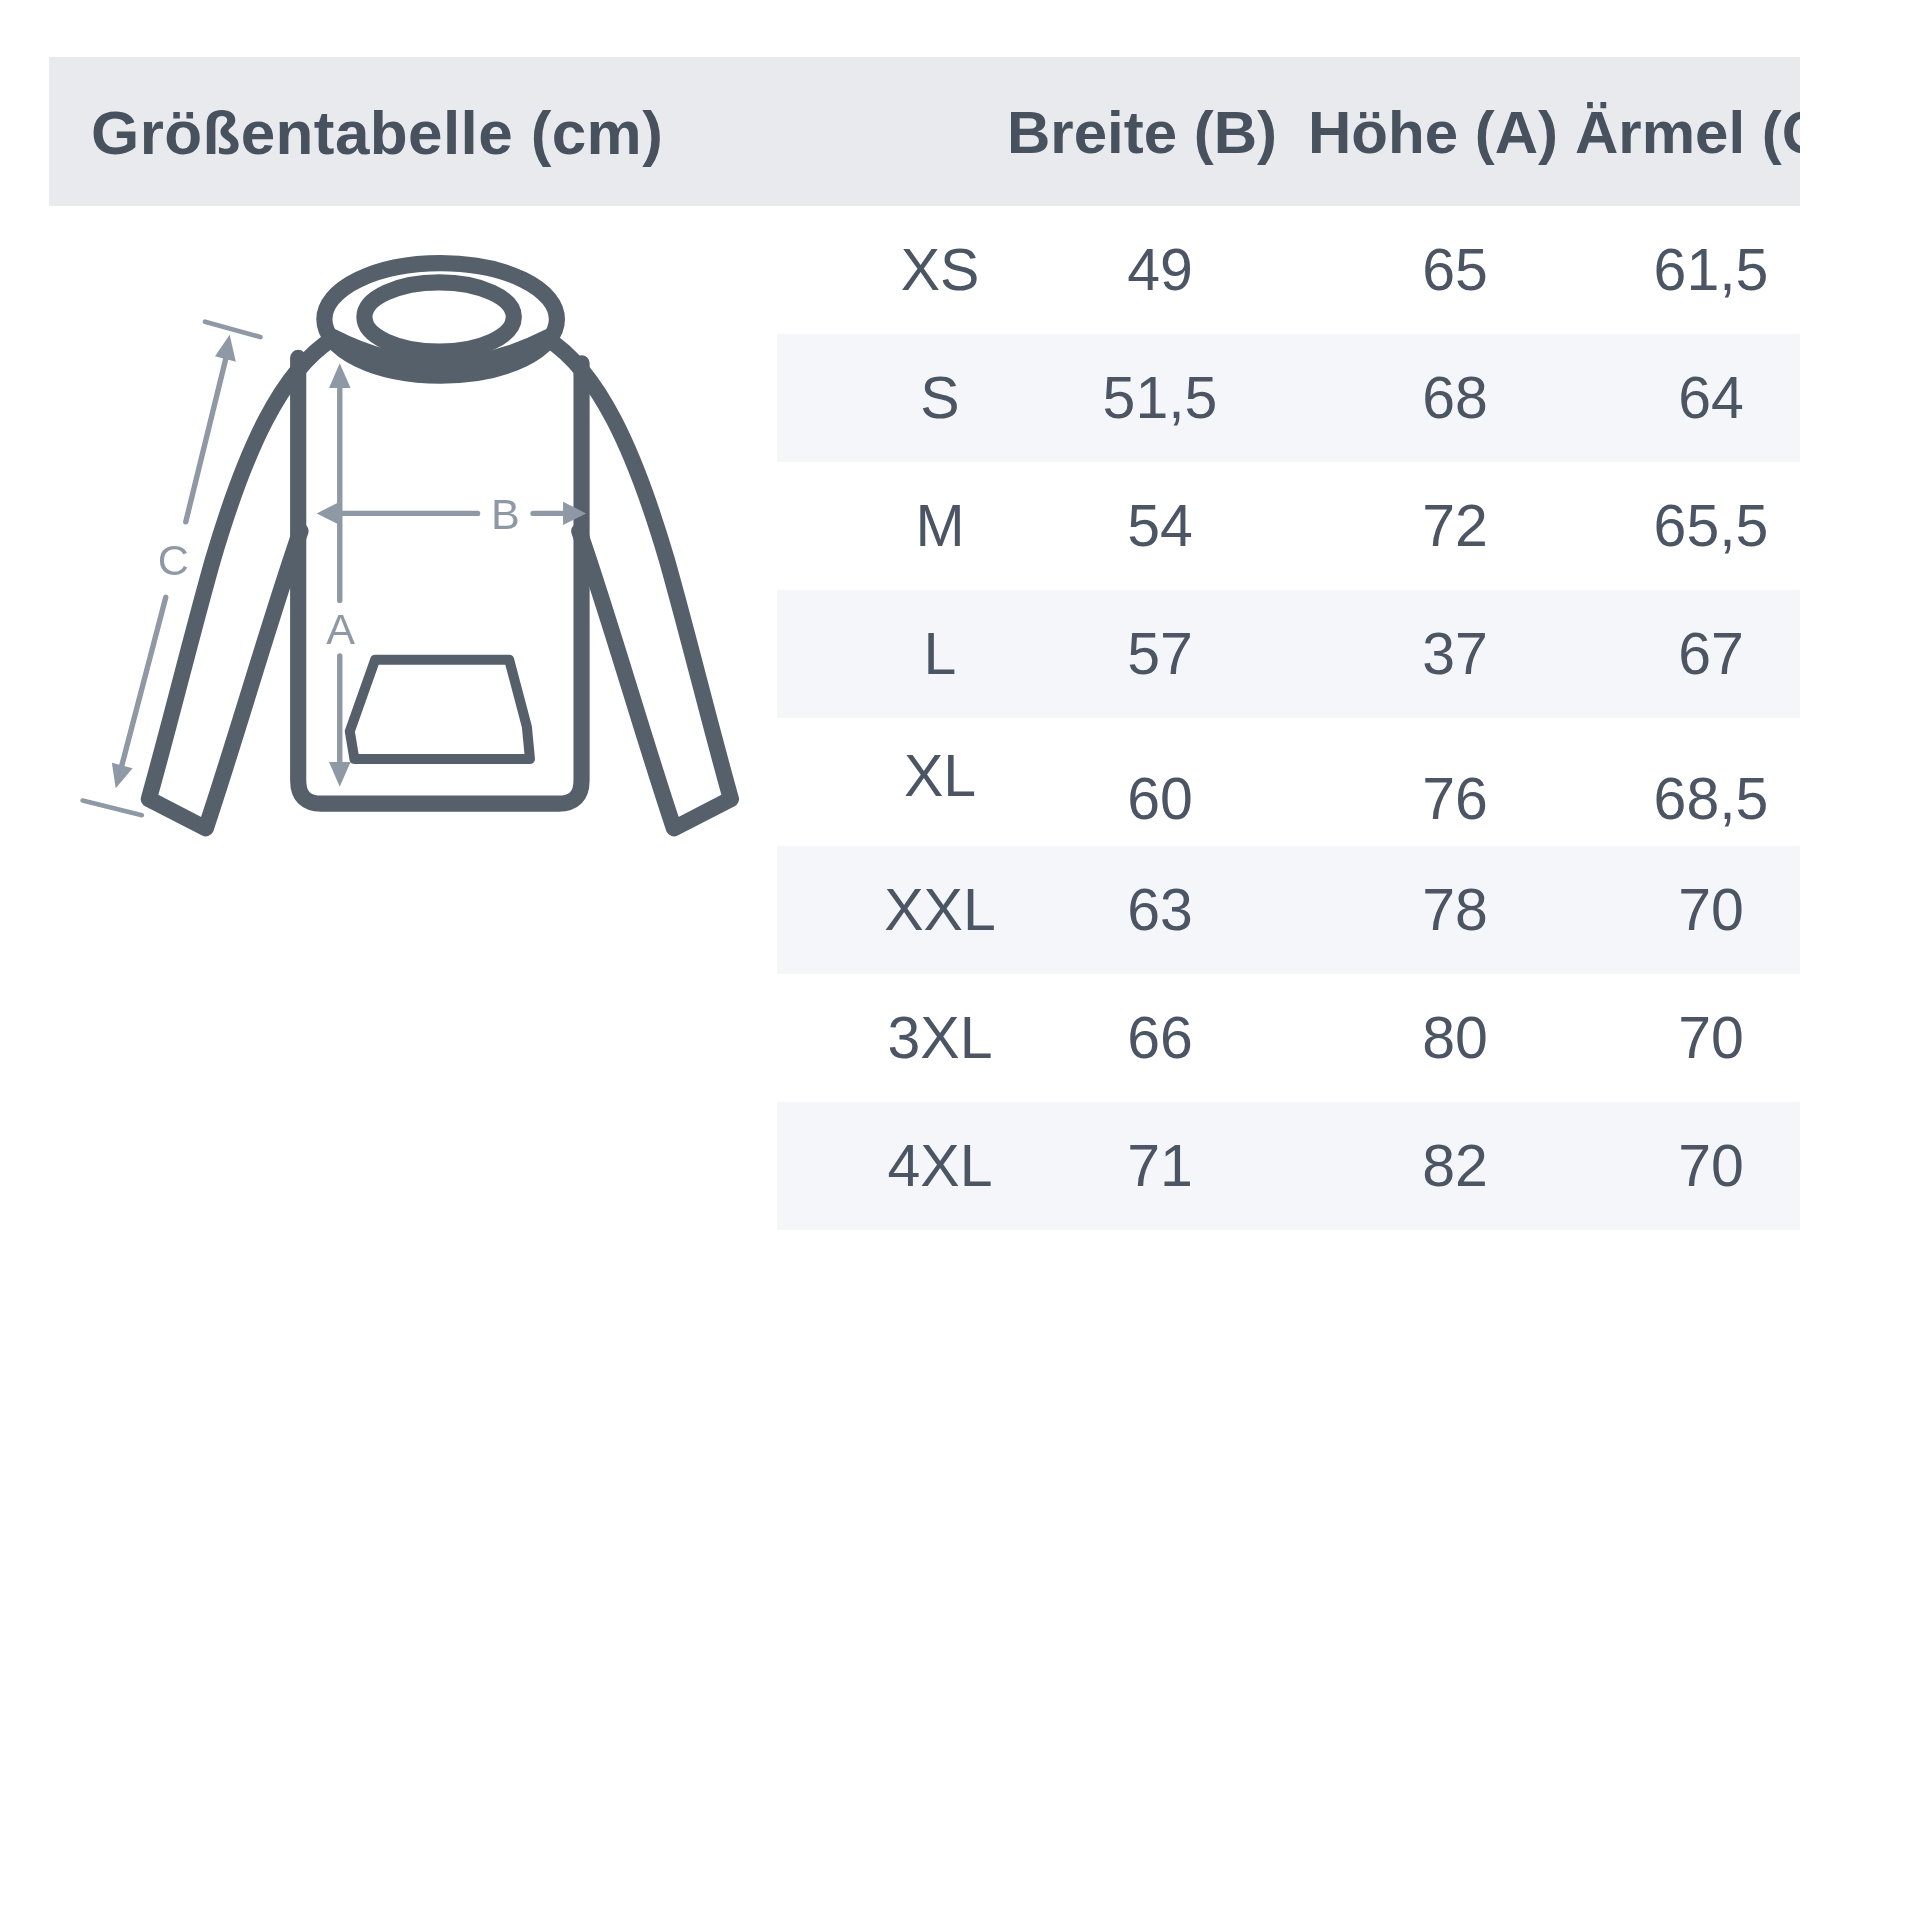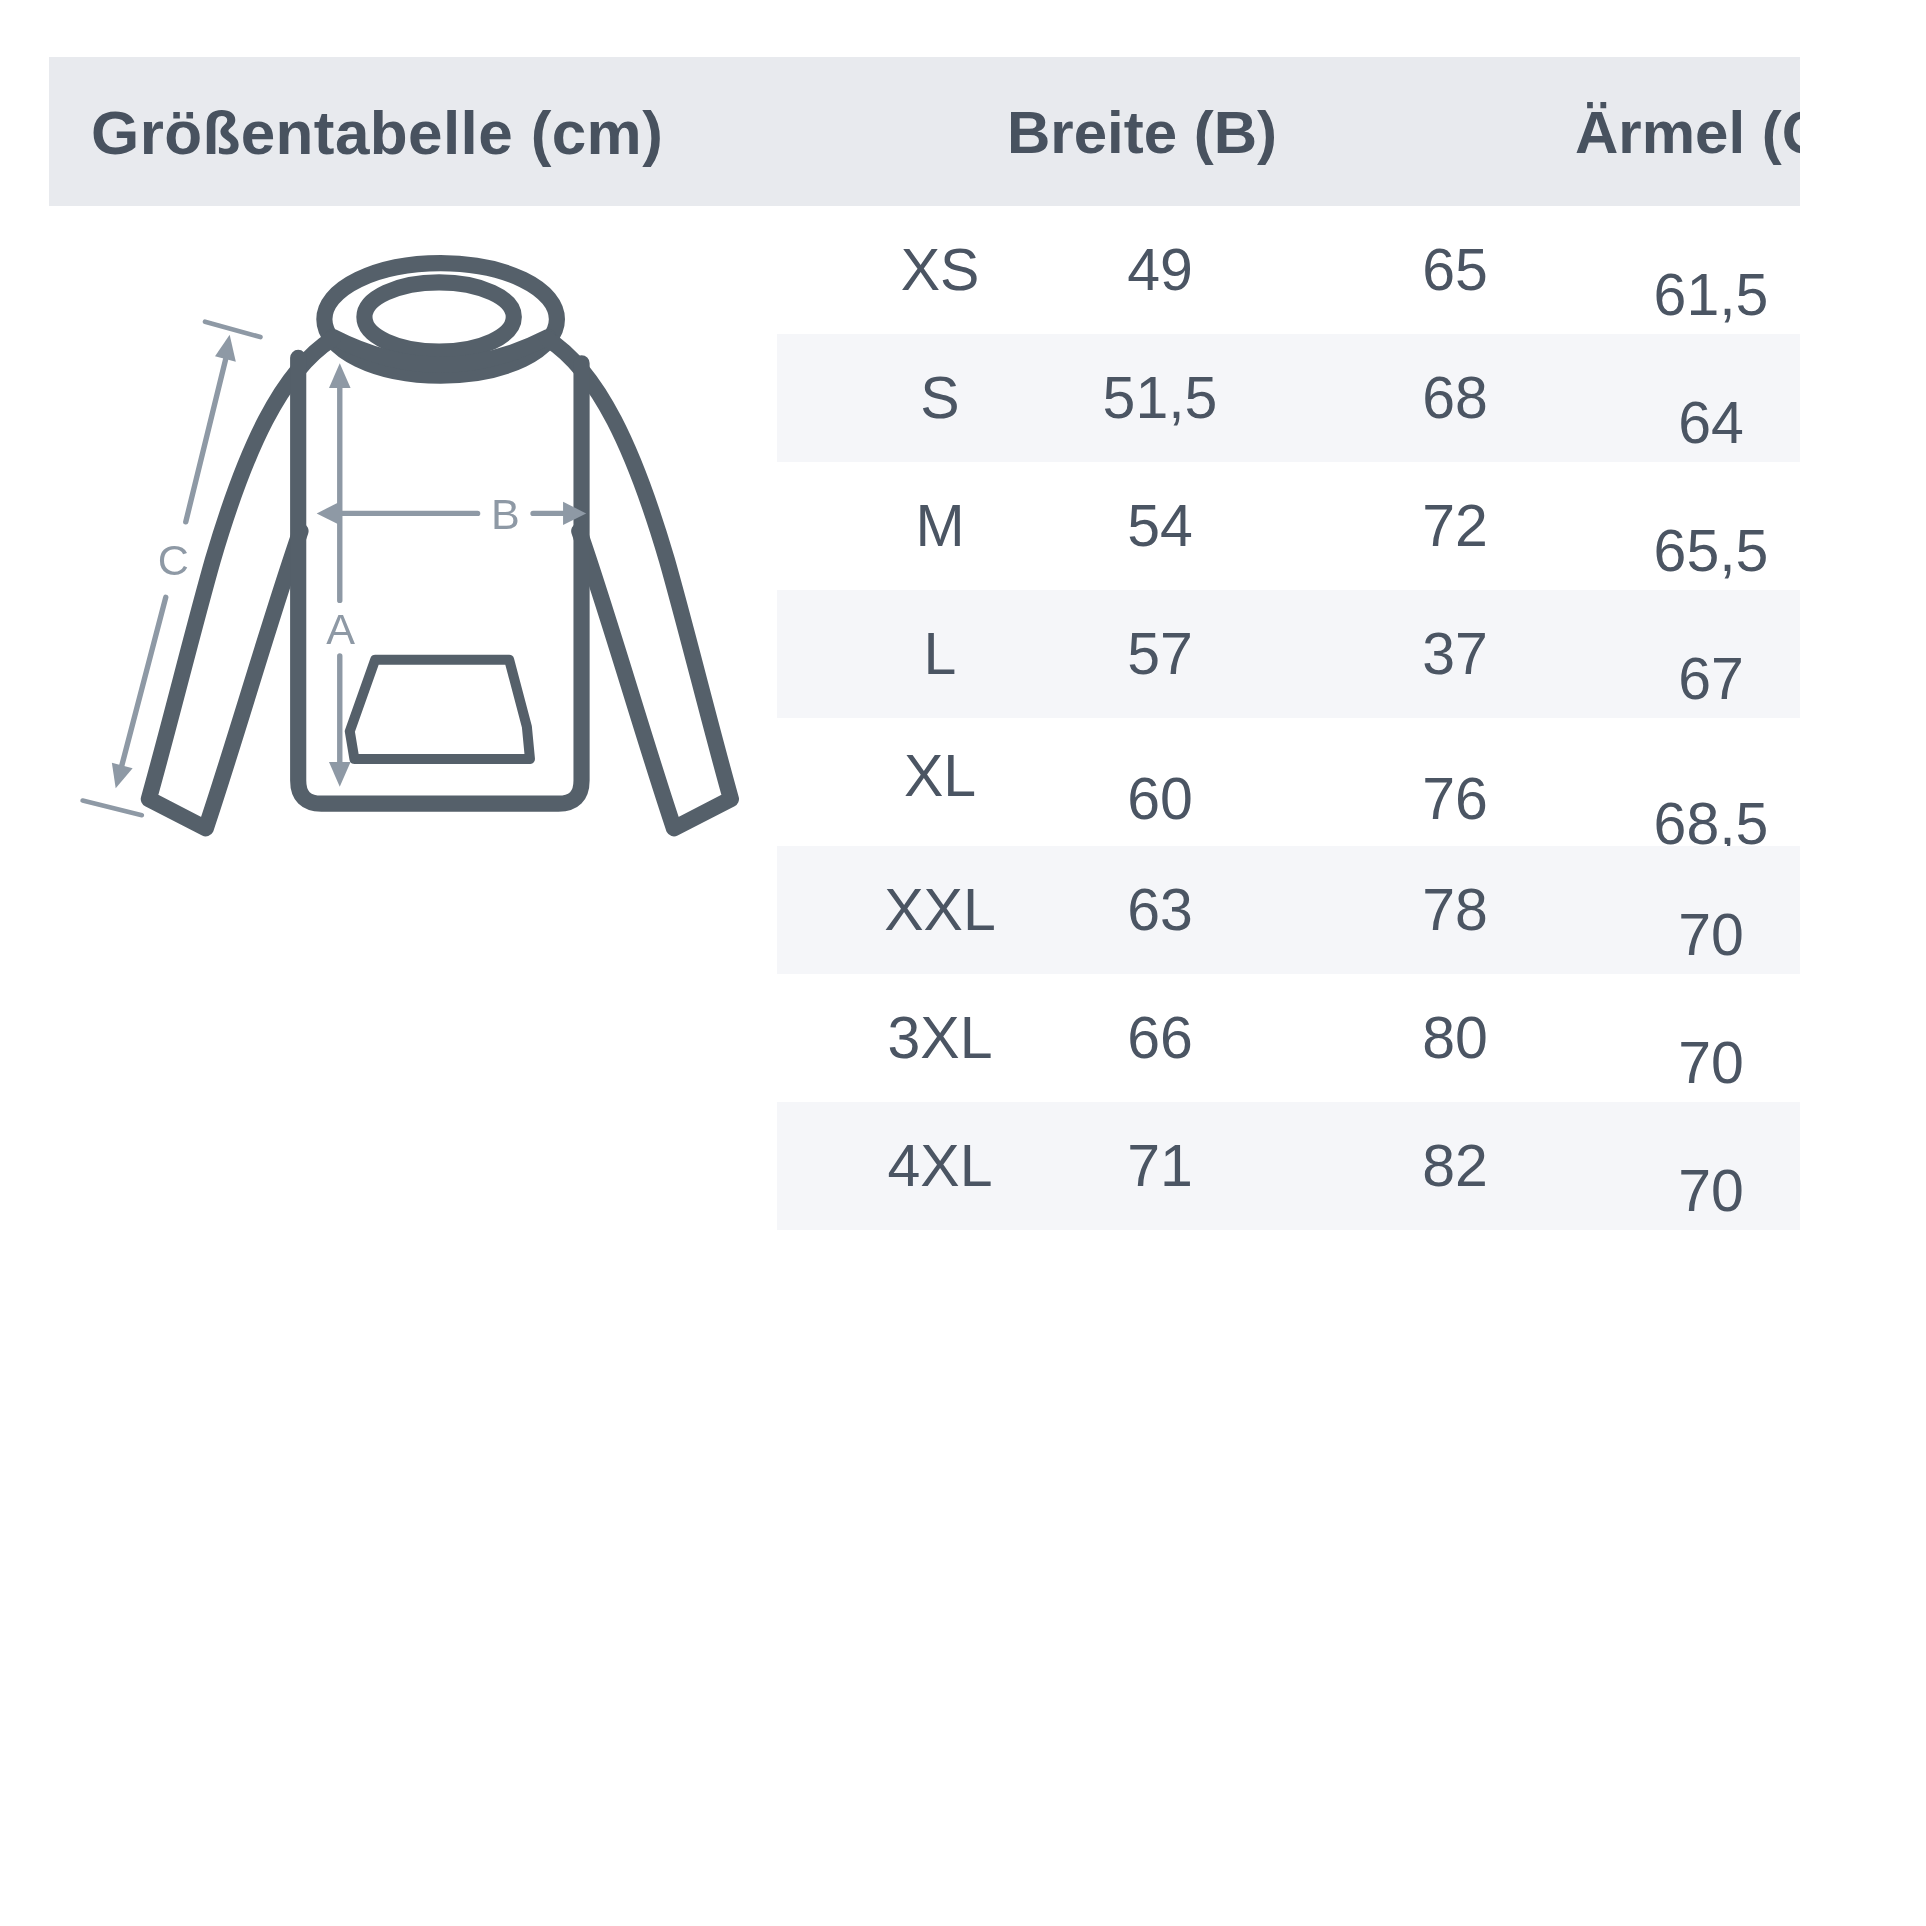--- a/index.html
+++ b/index.html
@@ -39,21 +39,21 @@
   .row.alt{background:#f5f6f9;}
   .cell{
     position:absolute;top:50%;
     transform:translate(-50%,-50%);
     font-size:59px;color:#4b5563;
     white-space:nowrap;
   }
   .c0{left:163px;}
   .c1{left:383px;}
   .c2{left:678px;}
-  .c3{left:934px;margin-top:25px;}
+  .c3{left:934px;}
   .row--shift .c0{top:45%;}
   .row--shift .c1,.row--shift .c2,.row--shift .c3{top:63%;}
   
   .hoodie-svg{position:absolute;left:46px;top:200px;}
   
   .note{
     position:absolute;left:92px;top:1264px;
     width:1772px;margin:0;
     font-size:54px;line-height:86px;color:#7e8894;
   }
@@ -61,20 +61,21 @@
   .note b{font-weight:bold;color:#78828f;}
 </style>
 </head>
 <body>
 
 <div class="sheet">
 
   <div class="hdr">
     <div class="hdr-title">Größentabelle (cm)</div>
     <div class="hcol hcol-breite">Breite (B)</div>
+    <div class="hcol hcol-hoehe">Höhe (A)</div>
     <div class="hcol hcol-aermel">Ärmel (C)</div>
   </div>
 
   <svg class="hoodie-svg" width="740" height="693" viewBox="0 0 960 900" xmlns="http://www.w3.org/2000/svg">
     <g fill="none" stroke="#55606a" stroke-width="21" stroke-linecap="round" stroke-linejoin="round">
 
       <ellipse cx="512" cy="155" rx="151" ry="73"></ellipse>
       <ellipse cx="510" cy="152" rx="97" ry="45"></ellipse>
       <path d="M 372 178 Q 512 250 652 178"></path>
 

